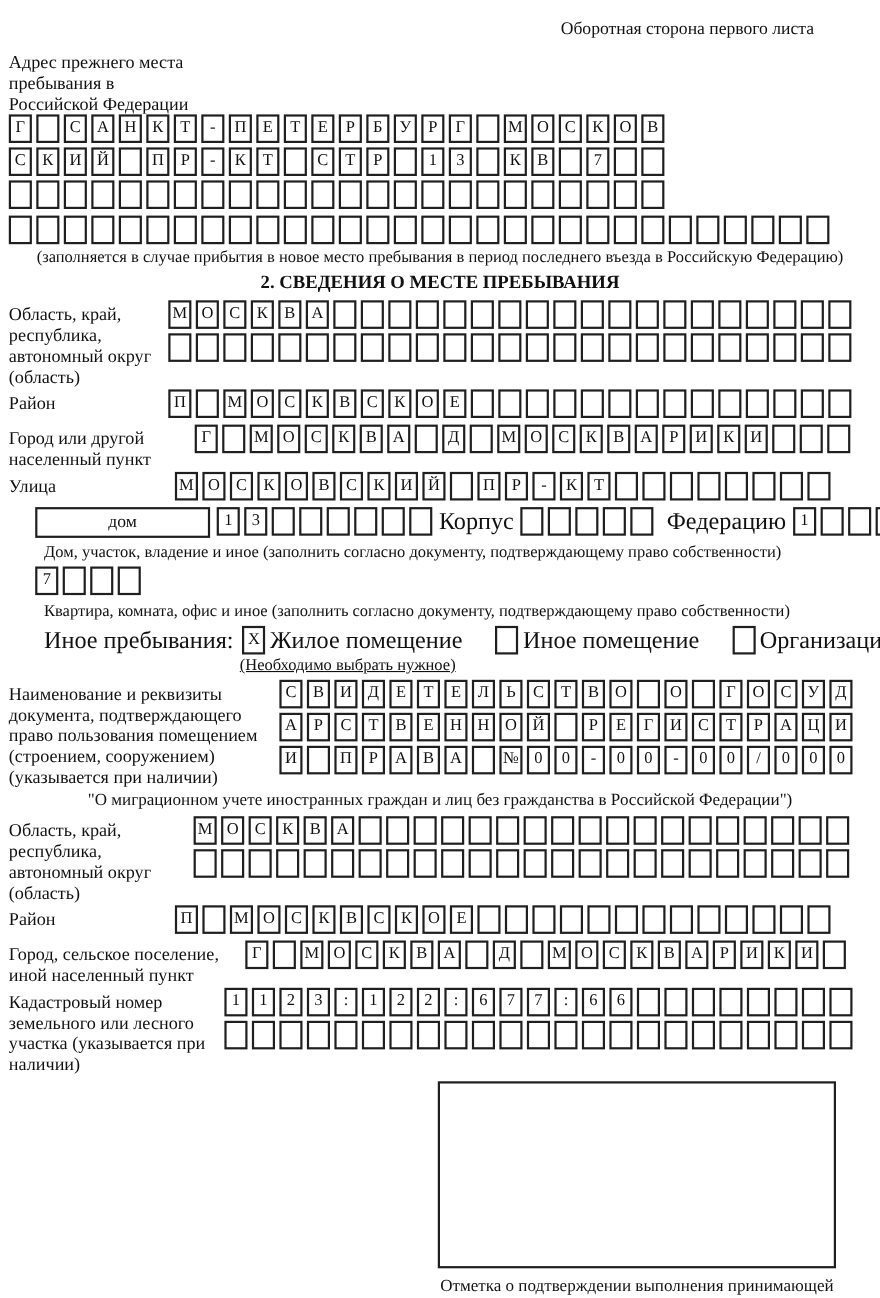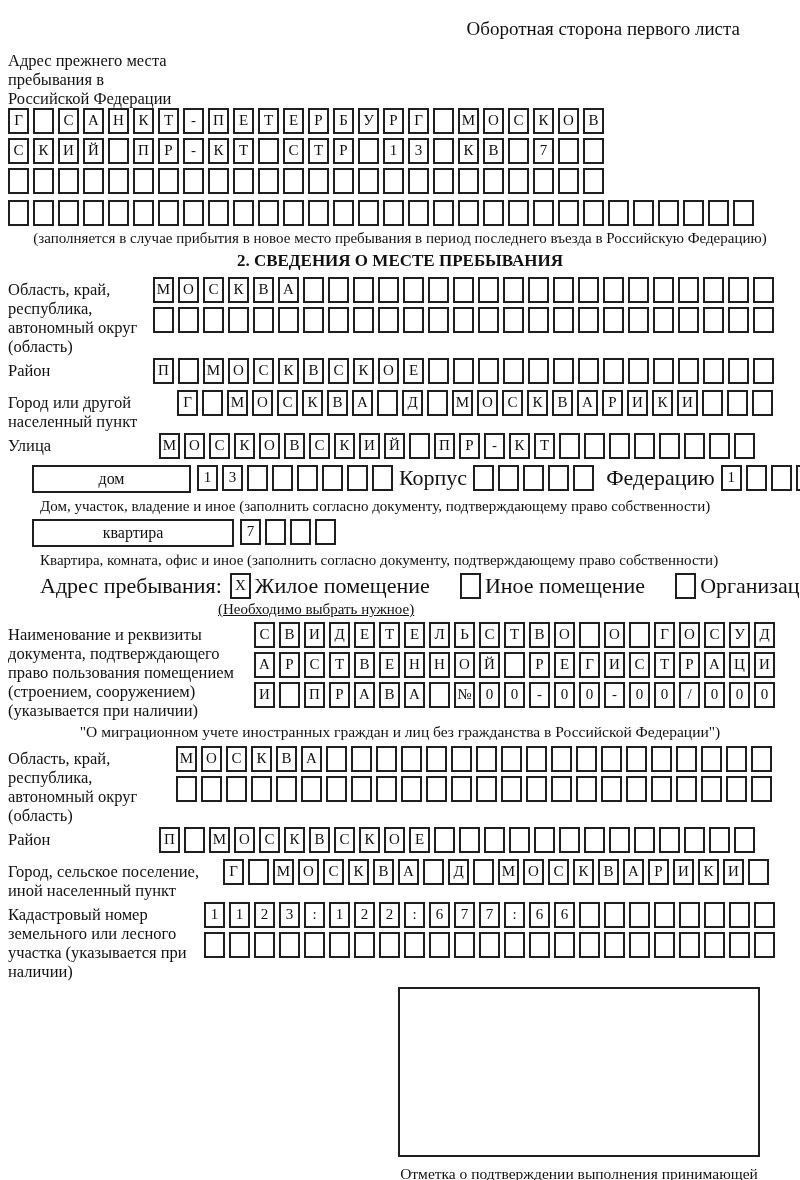--- a/index.html
+++ b/index.html
@@ -1,19 +1,19 @@
 <!DOCTYPE html>
 <html><head>
 <meta charset="utf-8">
 <style>
   html,body{margin:0;padding:0;background:#fff;}
   body{width:800px;height:1180px;overflow:hidden;color:#111;
        font-family:"Liberation Serif","DejaVu Serif",serif;}
   .page{padding:18px 8px 0 8px;box-sizing:border-box;}
-  .hdr-right{text-align:right;font-size:19px;padding-right:52px;}
+  .hdr-right{text-align:right;font-size:16px;padding-right:52px;}
   .cellrow{display:flex;white-space:nowrap;margin-bottom:4px;}
   .cell{flex:none;display:inline-block;box-sizing:border-box;width:21px;height:26px;
         border:2px solid #1f1f1f;margin-right:4px;text-align:center;
         font-size:15px;line-height:21px;background:#fff;}
   .field{display:flex;align-items:flex-start;margin-bottom:2px;}
   .flabel{flex:none;font-size:16.5px;line-height:19px;padding-top:3px;}
   .cellcol{display:flex;flex-direction:column;}
   .caption{font-size:15px;line-height:18px;margin:1px 0 4px 32px;}
   .note-center{font-size:15px;text-align:center;margin:2px 0 2px 0;}
   .sec-title{font-size:17px;font-weight:bold;text-align:center;margin:4px 0 6px 0;}
@@ -327,32 +327,31 @@
     <div class="cellrow">
         <span class="cell">1</span>
         <span class="cell"></span>
         <span class="cell"></span>
         <span class="cell"></span>
       </div>
   </div>
   <div class="caption">Дом, участок, владение и иное (заполнить согласно документу, подтверждающему право собственности)</div>
 
   <div class="field" style="margin-left:24px;">
-    <div class="labelbox" style="width:202px;margin-right:6px;">квартира</div>
     <div class="cellrow">
         <span class="cell">7</span>
         <span class="cell"></span>
         <span class="cell"></span>
         <span class="cell"></span>
       </div>
   </div>
   <div class="caption">Квартира, комната, офис и иное (заполнить согласно документу, подтверждающему право собственности)</div>
 
   <div class="stay-row">
-    <span class="inline-lbl" style="margin-right:8px;">Адрес пребывания:</span>
+    <span class="inline-lbl" style="margin-right:8px;">Иное пребывания:</span>
     <span class="cellrow" style="margin-bottom:0;">
         <span class="cell">X</span>
       </span>
     <span class="inline-lbl" style="margin-right:30px;">Жилое помещение</span>
     <span class="cellrow" style="margin-bottom:0;">
         <span class="cell"></span>
       </span>
     <span class="inline-lbl" style="margin-right:30px;">Иное помещение</span>
     <span class="cellrow" style="margin-bottom:0;">
         <span class="cell"></span>

